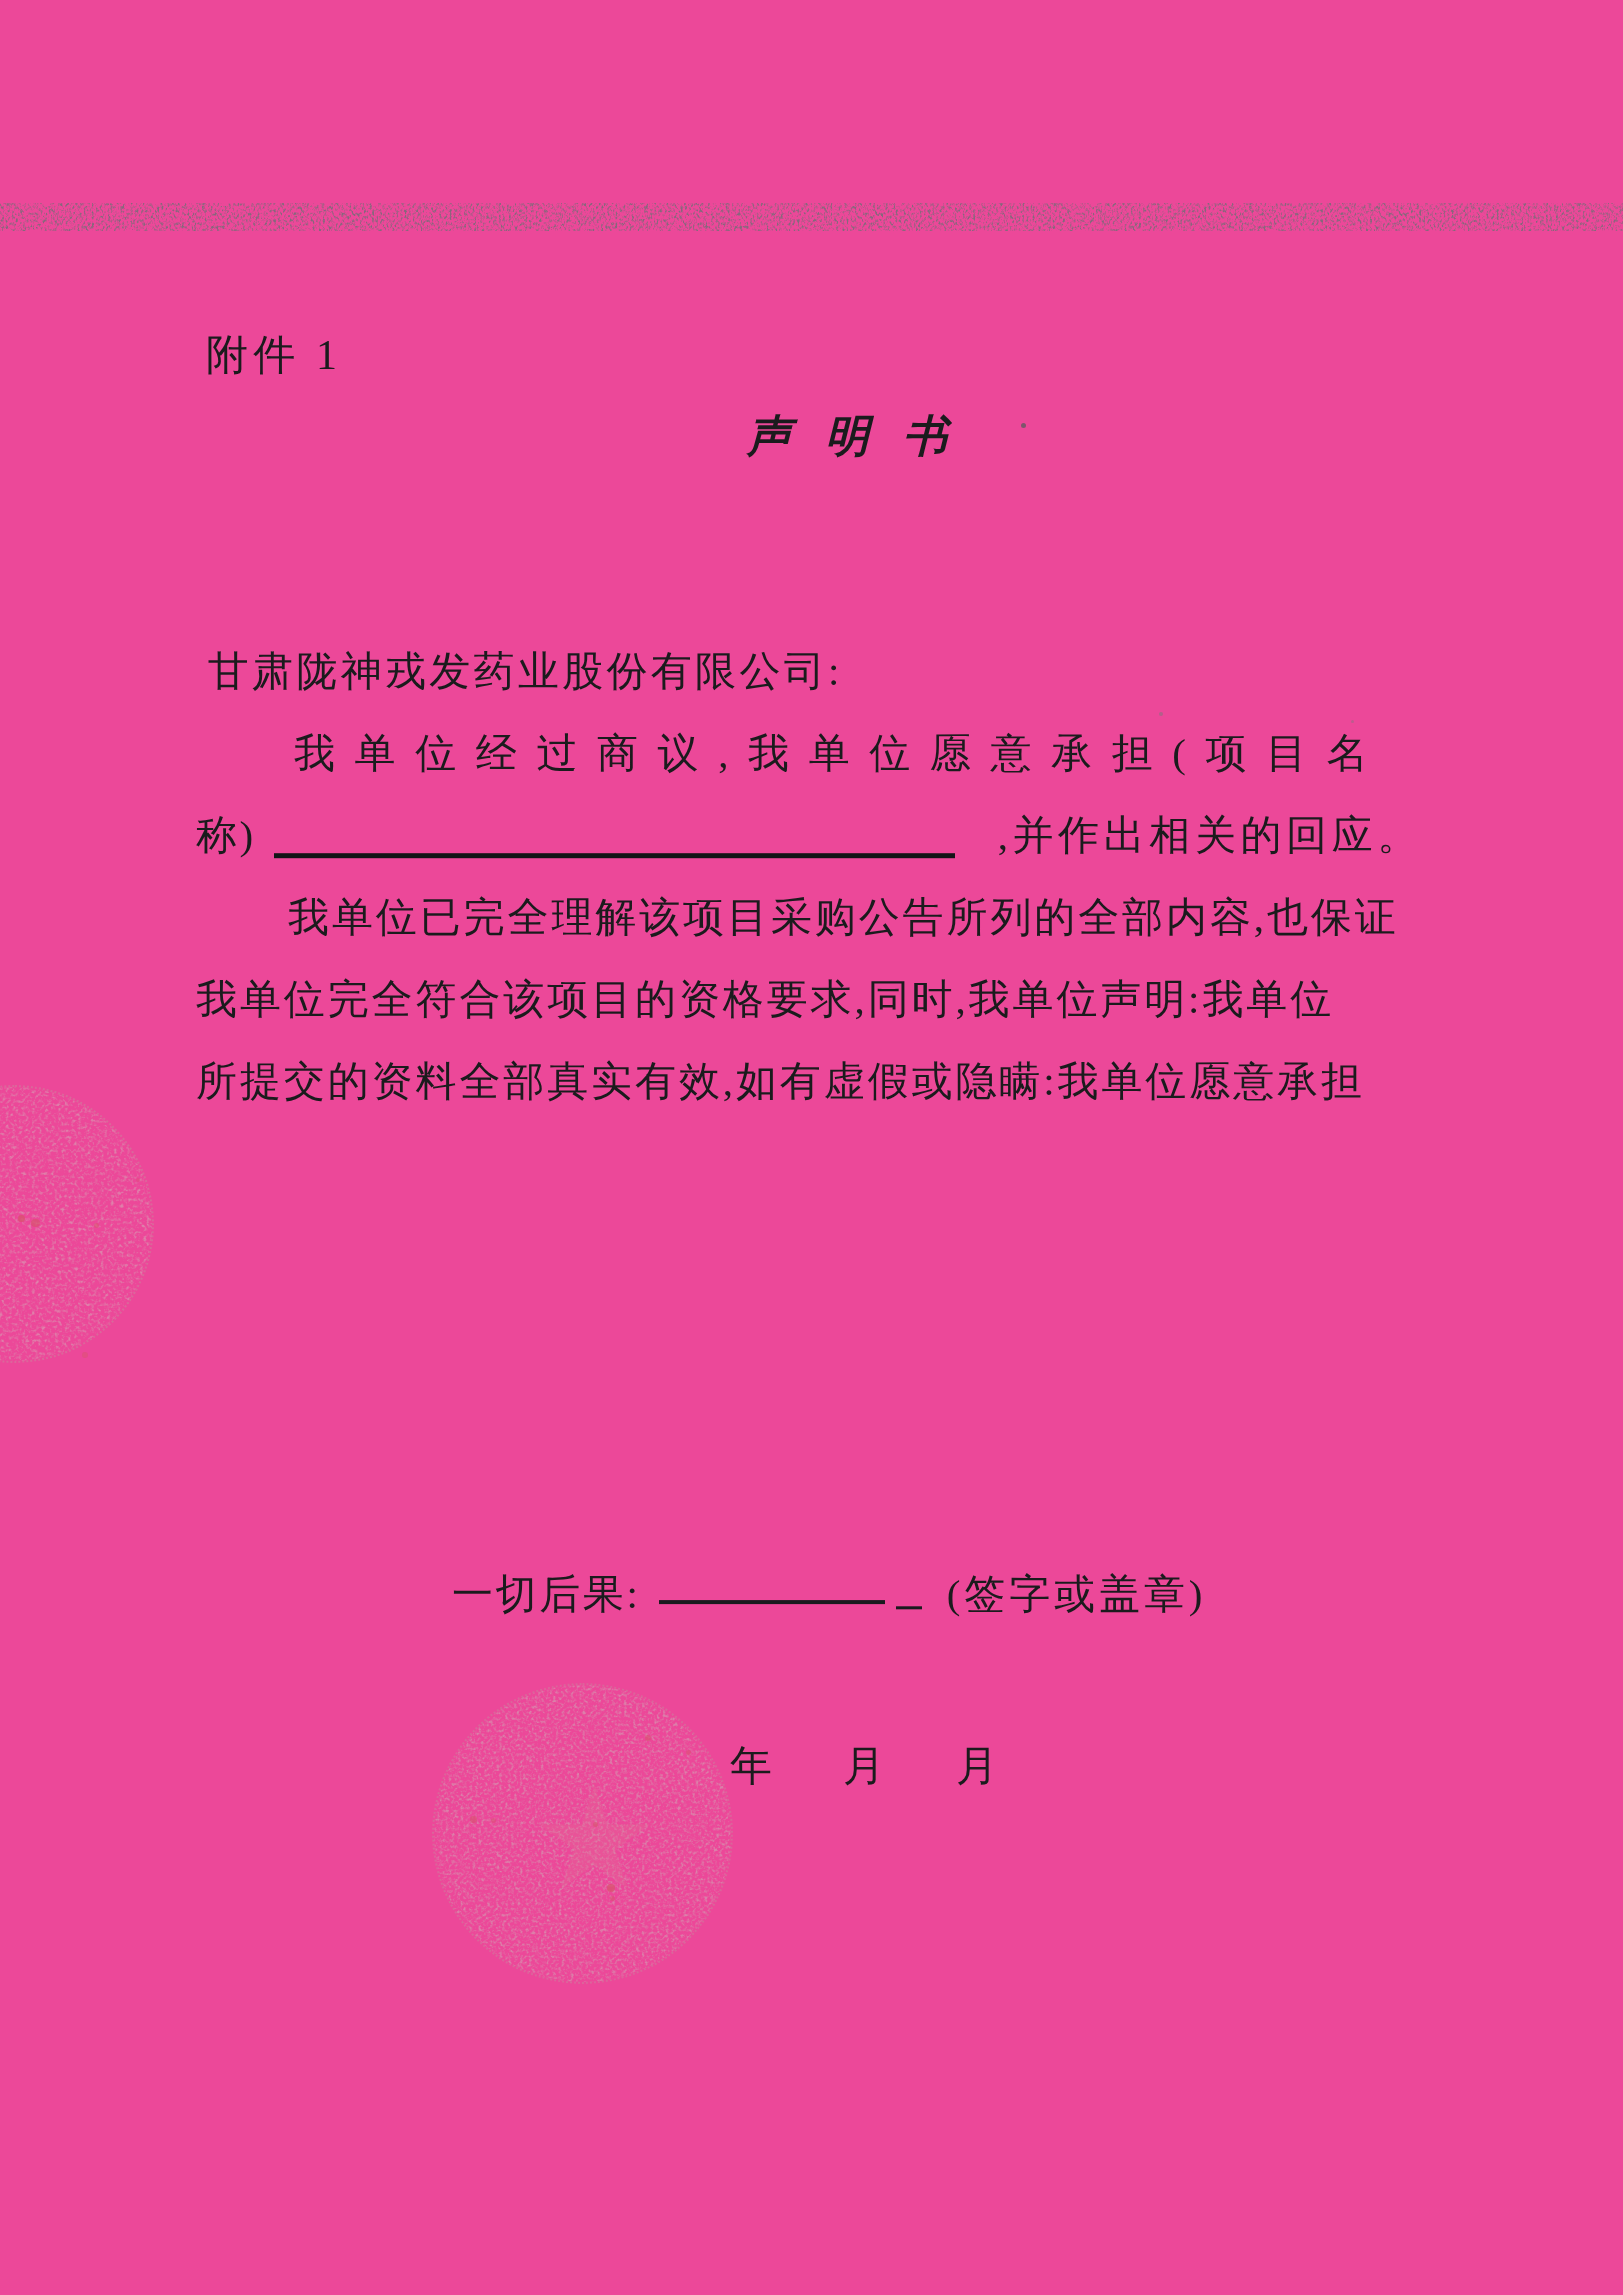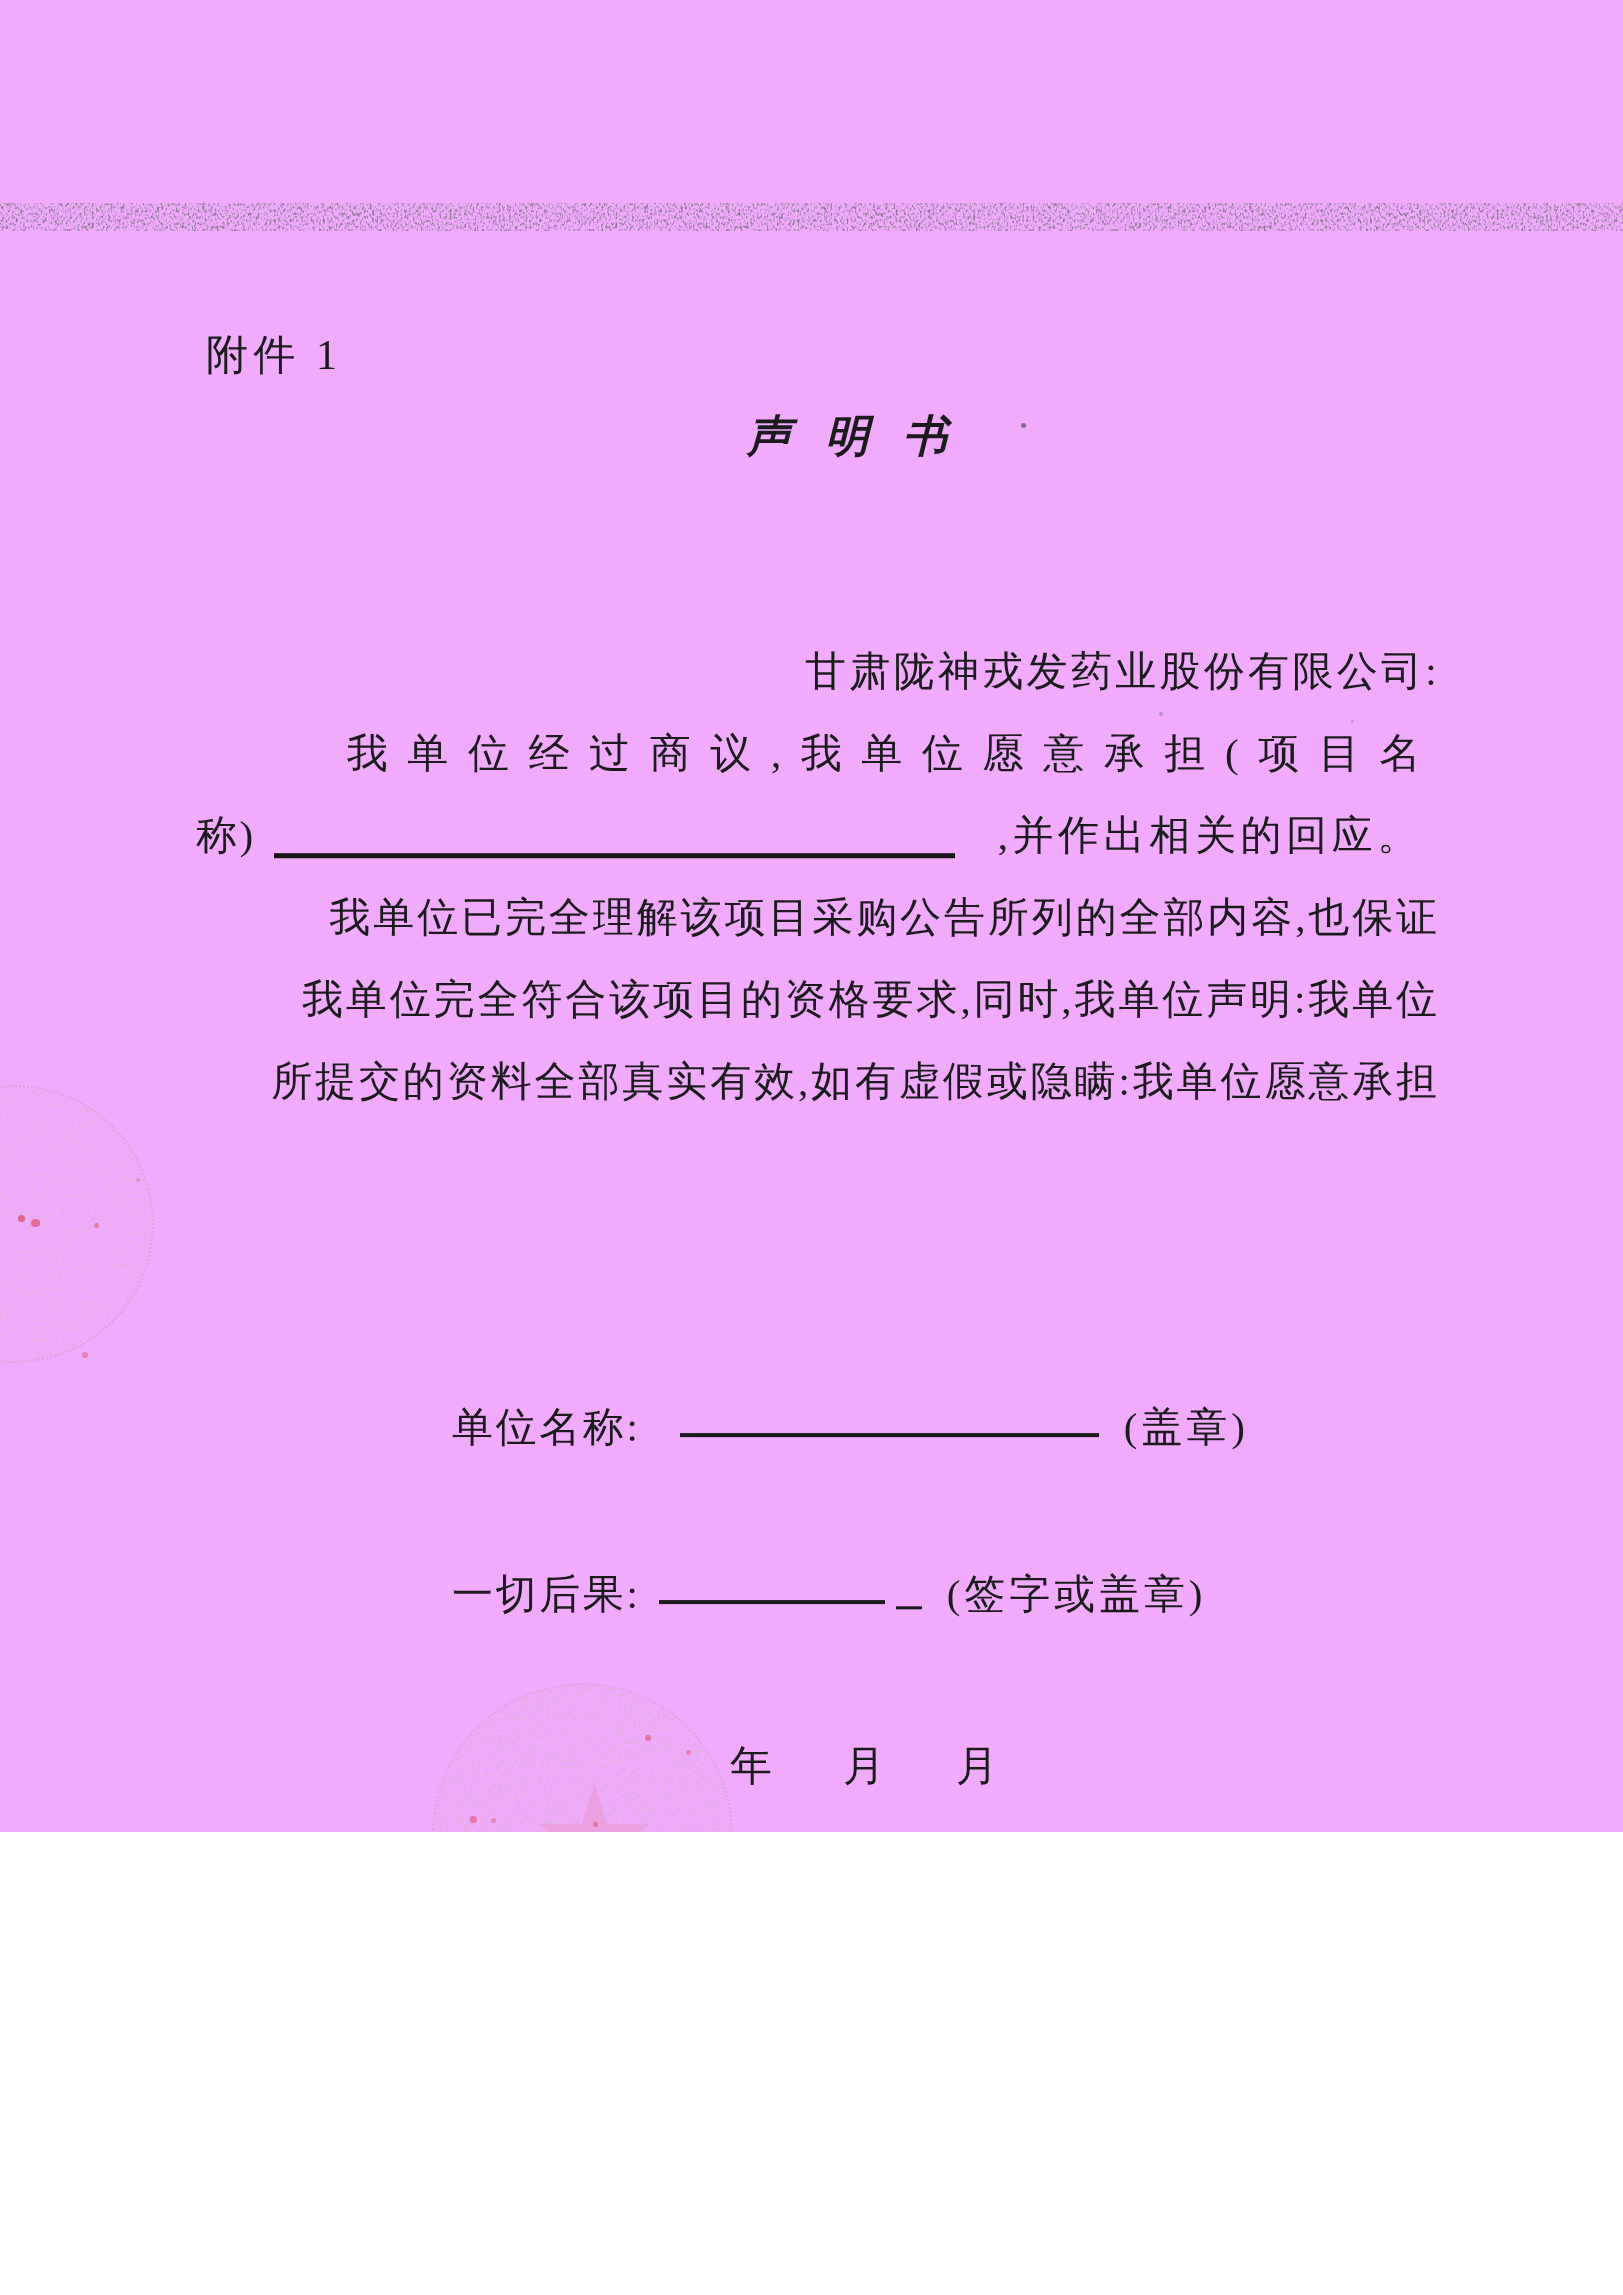--- a/index.html
+++ b/index.html
@@ -1,25 +1,24 @@
 <!DOCTYPE html>
 <html style="font-size:10.5px"><head>
 <meta charset="utf-8">
 <style>
   * { margin: 0; padding: 0; box-sizing: border-box; }
   html, body { background: #ffffff; }
   body { width: 1623px; height: 2295px; position: relative; }
   .page {
     position: absolute; left: 0; top: 0;
-    width: 1623px; height: 1832px;
-    background: #f0abfc;
+    width: 1623px; height: 2295px;
+    background: #ec4899;
     font-family: "Liberation Serif", serif;
     color: #1b1b1d;
     overflow: hidden;
-    text-align: right;
   }
   .noise-band { position: absolute; left: 0; top: 203px; opacity: 0.8; }
   .attachment-label {
     position: absolute; left: 206px; top: 327px;
     font-size: 42px; letter-spacing: 5.2px; white-space: nowrap;
   }
   .doc-title {
     position: absolute; left: 747px; top: 407px;
     font-size: 44px; font-weight: bold; letter-spacing: 34px; white-space: nowrap; font-style: italic;
   }
@@ -113,25 +112,20 @@
     <div class="line line-blankrow">
       <span>称)</span>
       <span class="blank-long"></span>
       <span class="blank-suffix">,并作出相关的回应。</span>
     </div>
     <div class="line ls-body indent2">我单位已完全理解该项目采购公告所列的全部内容,也保证</div>
     <div class="line ls-body">我单位完全符合该项目的资格要求,同时,我单位声明:我单位</div>
     <div class="line ls-body">所提交的资料全部真实有效,如有虚假或隐瞒:我单位愿意承担</div>
   </div>
 
-  <div class="sig-row" style="top:1400px;">
-    <span class="label">单位名称:</span>
-    <span class="blank-mid"></span>
-    <span class="sig-note">(盖章)</span>
-  </div>
 
   <div class="sig-row" style="top:1567px;">
     <span class="label">一切后果:</span>
     <span class="blank-short"></span>
     <span class="blank-tail"></span>
     <span class="sig-note">(签字或盖章)</span>
   </div>
 
   <div class="date-row">
     <span>年</span>

